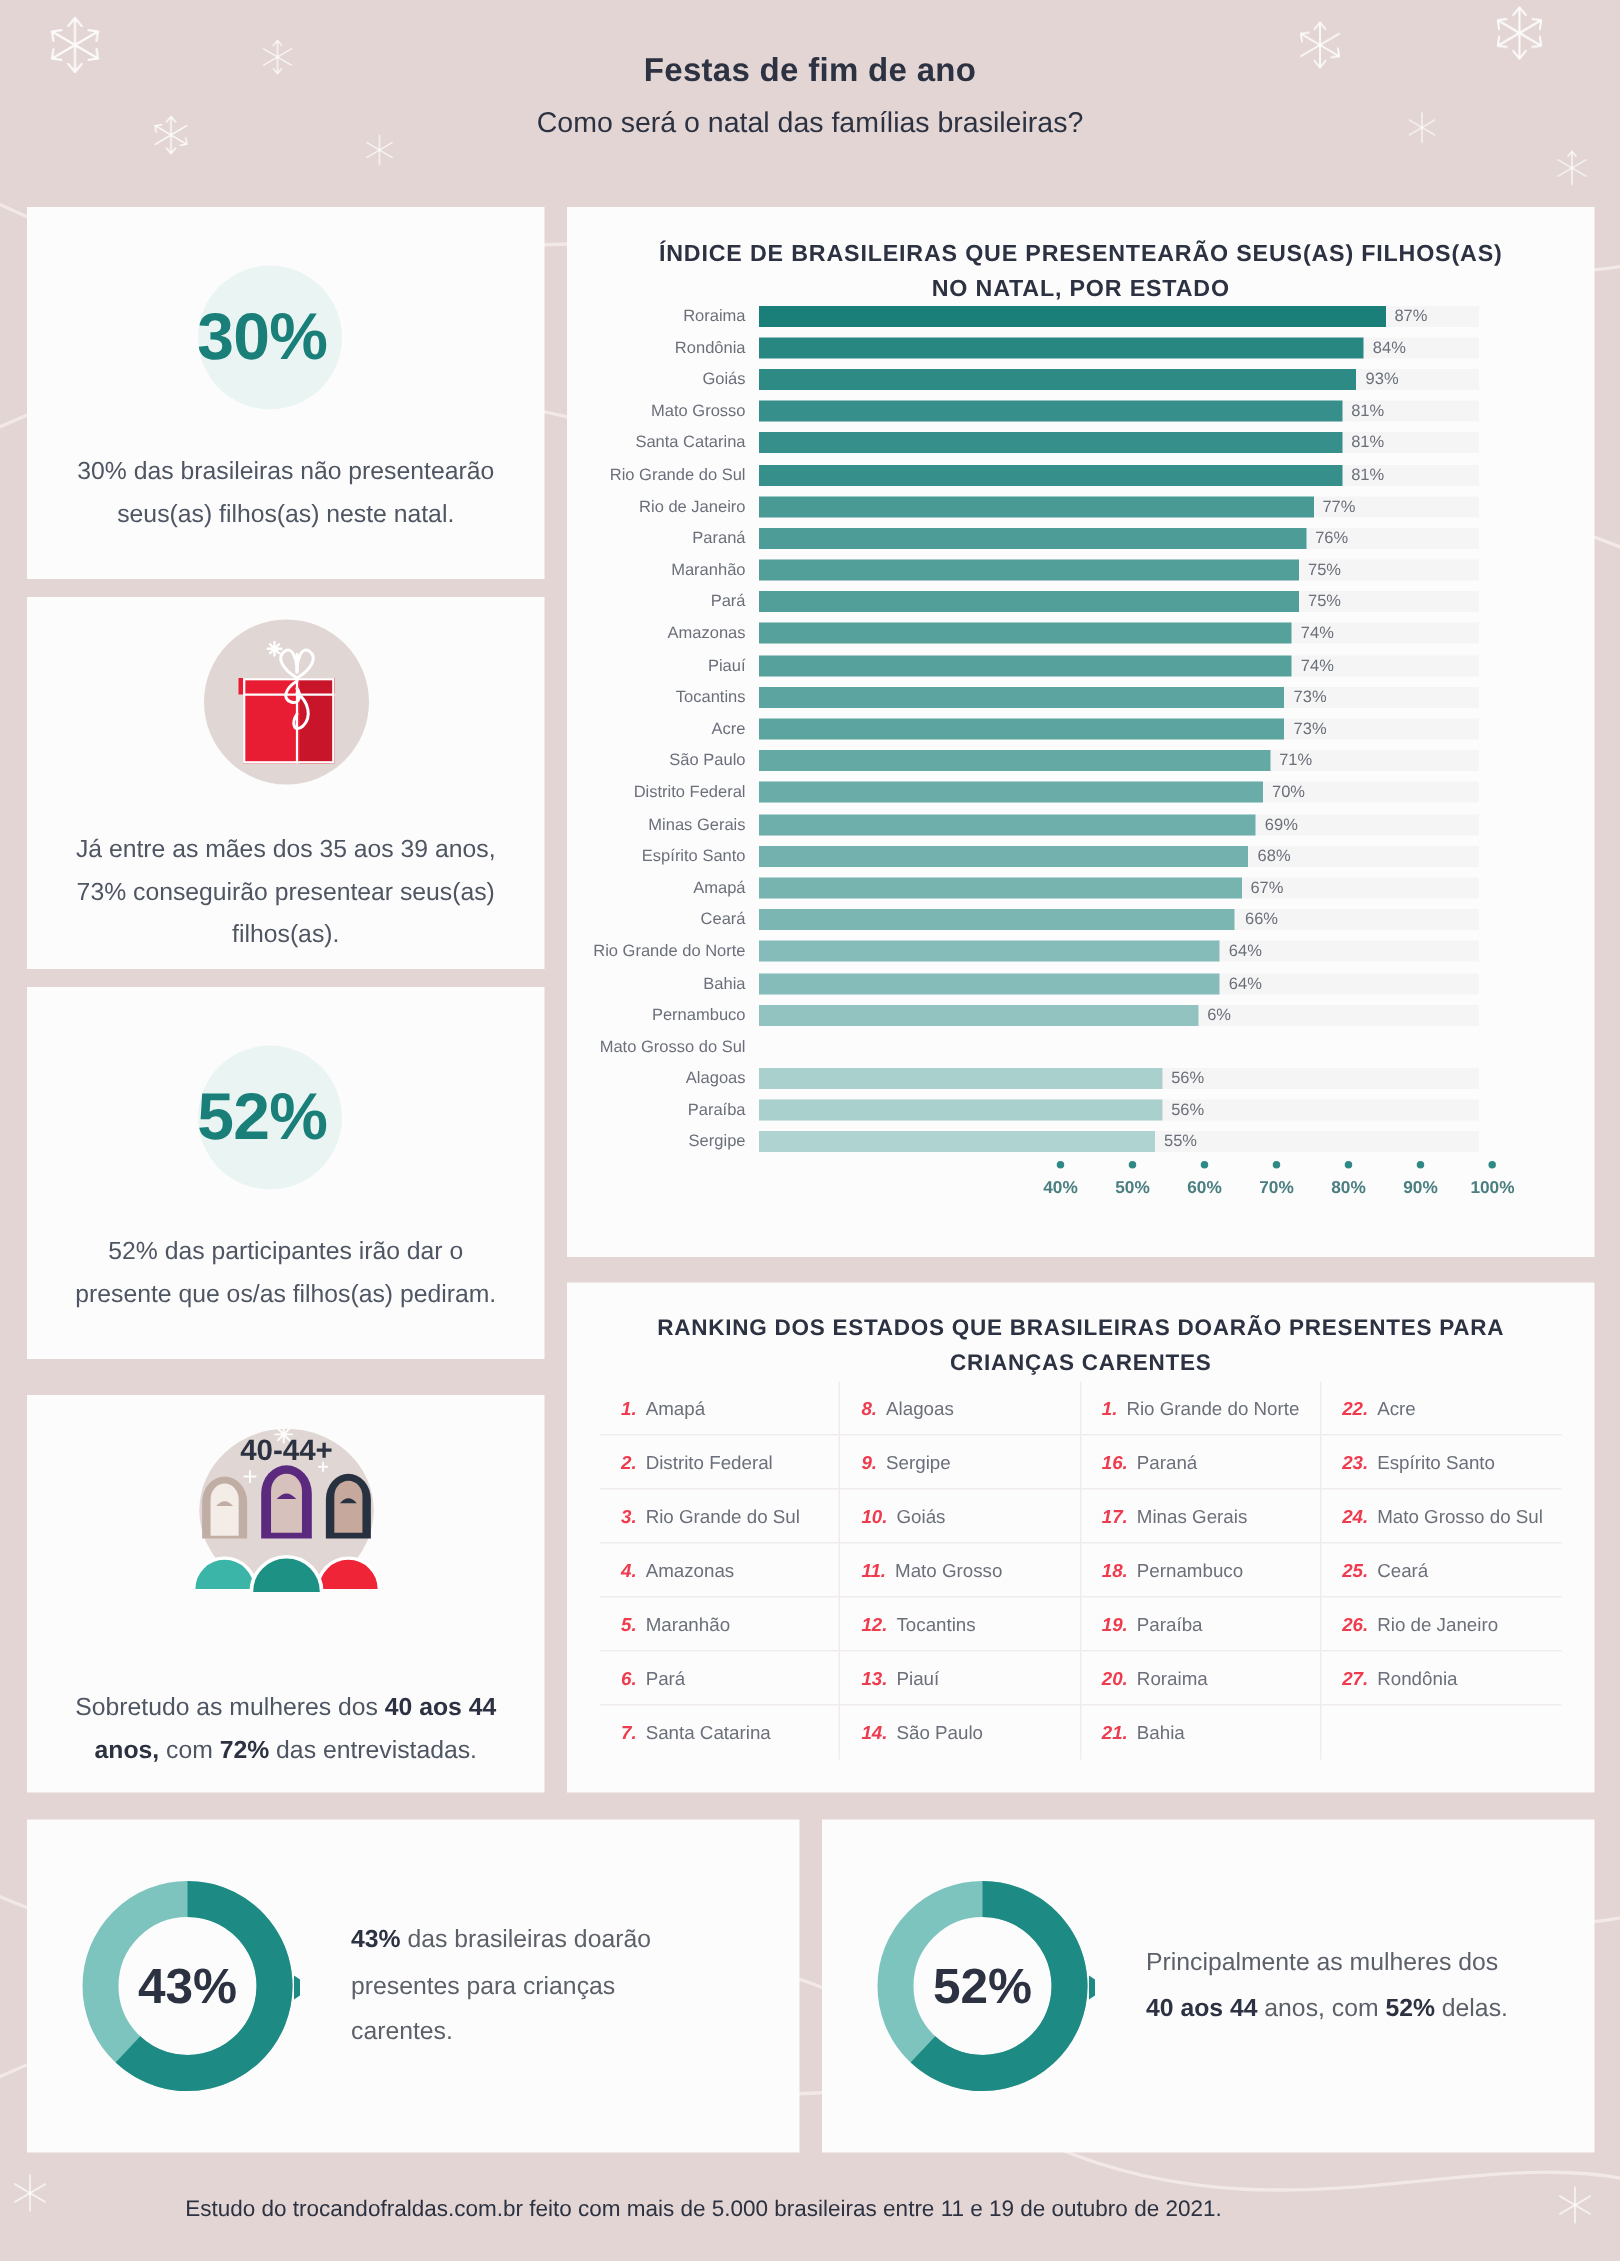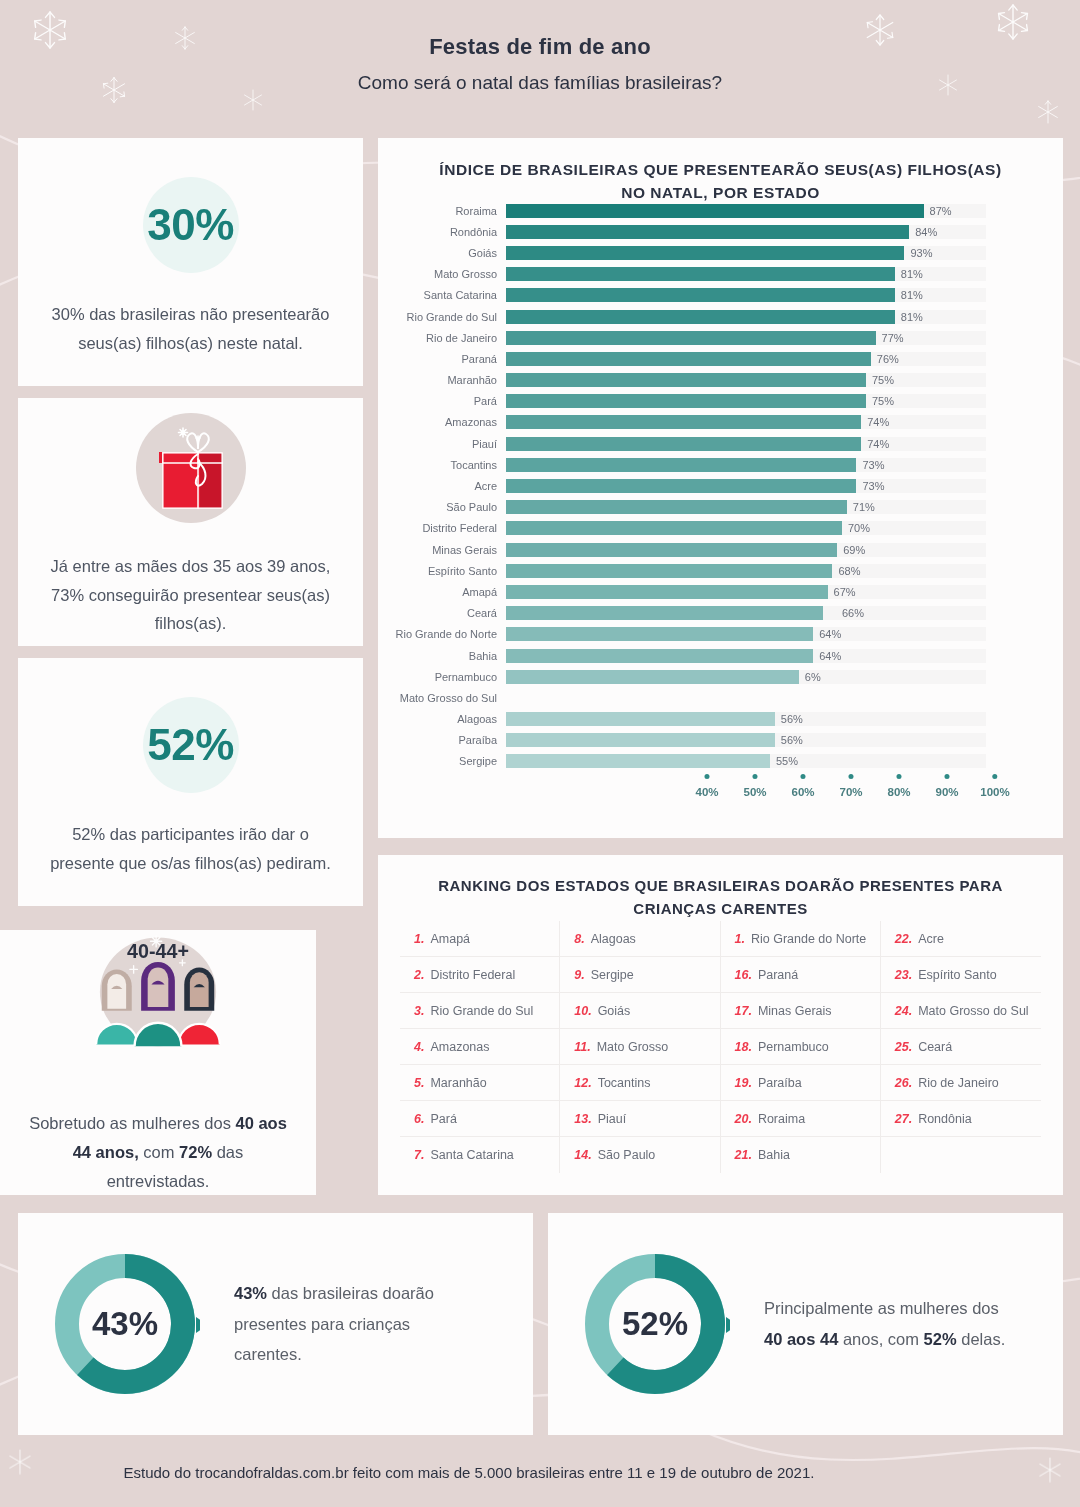--- a/index.html
+++ b/index.html
@@ -20,21 +20,21 @@
   .header { position: absolute; top: 0; left: 0; width: 1080px; height: 128px;
             display: flex; flex-direction: column; align-items: center; justify-content: center; }
   .h-title { font-size: 22px; font-weight: bold; color: #2c3242; letter-spacing: .2px; }
   .h-sub { font-size: 19px; color: #2c3242; margin-top: 12px; }
 
   
   .card { position: absolute; background: #fdfcfc; }
 
   
   .stat-card { display: flex; flex-direction: column; align-items: center; justify-content: center; padding: 0 26px; }
-  .big-pct-wrap { position: relative; display: flex; align-items: center; justify-content: center;
+  .big-pct-wrap { position: relative; display: flex; align-items: center; 
                   width: 118px; height: 118px; }
   .big-pct-bg { position: absolute; width: 96px; height: 96px; border-radius: 50%; background: #eaf5f3; }
   .big-pct { position: relative; font-size: 44px; font-weight: bold; color: #1a7f79; letter-spacing: -.5px; }
   .stat-text { margin-top: 16px; text-align: center; font-size: 16.5px; line-height: 1.75;
                color: #4f5663; }
   .stat-text b { color: #2c3242; font-weight: bold; }
 
   
   .gift-wrap { width: 130px; height: 130px; position: relative; display:flex; align-items:center; justify-content:center; }
   
@@ -180,21 +180,21 @@
   </div>
 
   <div class="card stat-card" style="left:18px; top:658px; width:345px; height:248px;">
     <div class="big-pct-wrap">
       <div class="big-pct-bg"></div>
       <div class="big-pct">52%</div>
     </div>
     <div class="stat-text">52% das participantes irão dar o presente que os/as filhos(as) pediram.</div>
   </div>
 
-  <div class="card stat-card" style="left:0; top:930px; width:316px; height:265px;gap:42px;">
+  <div class="card stat-card" style="left:18px; top:930px; width:345px; height:265px;gap:42px;">
     <div class="people-wrap">
       <svg width="160" height="128" viewBox="0 0 160 128">
         <ellipse cx="80" cy="66" rx="62" ry="58" fill="#e0d6d4"></ellipse>
         <g stroke="#ffffff" stroke-width="1.4" fill="none" stroke-linecap="round" opacity="0.95">
           <path d="M78,6 l0,12 M72,12 l12,0 M74,8 l8,8 M82,8 l-8,8"></path>
           <path d="M54,38 l0,8 M50,42 l8,0"></path>
           <path d="M106,32 l0,6 M103,35 l6,0"></path>
           <path d="M40,56 l0,5 M37.5,58.5 l5,0"></path>
           <path d="M119,52 l0,5 M116.5,54.5 l5,0"></path>
         </g>
@@ -363,21 +363,21 @@
           <div class="bar-label">Amapá</div>
           <div class="bar-track">
             <div class="bar-fill" style="width: 321.6px; background: rgb(119, 180, 176);"></div>
             <div class="bar-val" style="left: 327.6px;">67%</div>
           </div>
         </div>
         <div class="bar-row">
           <div class="bar-label">Ceará</div>
           <div class="bar-track">
             <div class="bar-fill" style="width: 316.8px; background: rgb(124, 182, 179);"></div>
-            <div class="bar-val" style="left: 336px;">66%</div>
+            <div class="bar-val" style="left: 324px;">66%</div>
           </div>
         </div>
         <div class="bar-row">
           <div class="bar-label">Rio Grande do Norte</div>
           <div class="bar-track">
             <div class="bar-fill" style="width: 307.2px; background: rgb(133, 187, 184);"></div>
             <div class="bar-val" style="left: 313.2px;">64%</div>
           </div>
         </div>
         <div class="bar-row">

